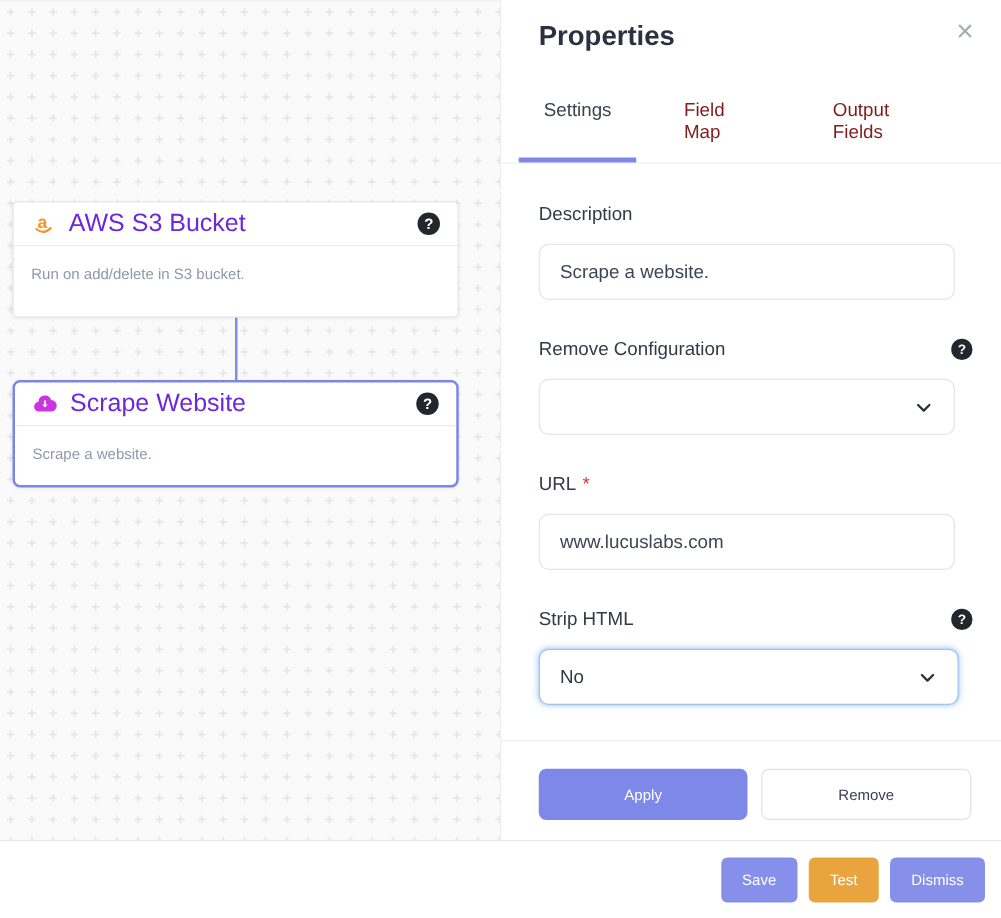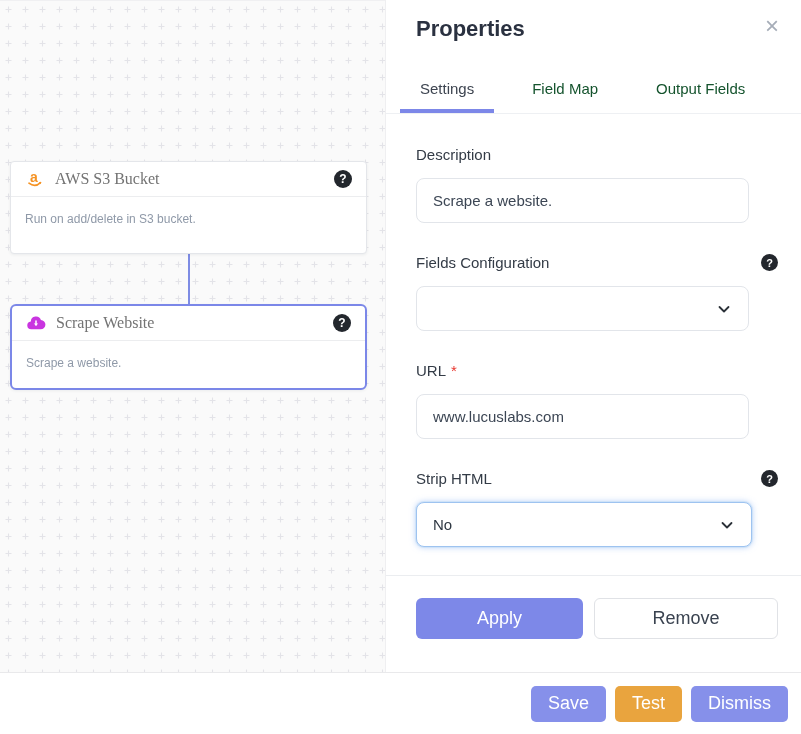--- a/index.html
+++ b/index.html
@@ -22,21 +22,21 @@
     border:1px solid #e4e6ea; border-radius:4px;
     box-shadow:0 1px 3px rgba(40,50,70,.07);
   }
   .node.selected { border:2px solid #7b87e8; border-radius:6px; }
   .node-aws { top:160px; height:93px; }
   .node-scrape { top:303px; height:86px; }
   .node-header {
     display:flex; align-items:center; gap:10px;
     height:35px; padding:0 14px; border-bottom:1px solid #ecedef;
   }
-  .node-title { font-size:16px; color:#737373;font-family:Liberation Serif, serif; }
+  .node-title { font-size:20px; color:#6d28d9; }
   .node-body { padding:15px 14px; font-size:12px; color:#8f99a8; }
   .help-badge {
     margin-left:auto; width:18px; height:18px; border-radius:50%;
     background:#23272d; color:#fff; font-size:12px; font-weight:bold;
     display:flex; align-items:center; justify-content:center; flex:0 0 auto;
     cursor:pointer;
   }
   .aws-icon { width:20px; height:20px; flex:0 0 auto; }
   .cloud-icon { width:20px; height:20px; flex:0 0 auto; }
   .connector {
@@ -53,21 +53,21 @@
   .panel-title { font-size:22px; font-weight:bold; color:#2a3140; }
   .close-btn {
     position:absolute; top:14px; right:22px; font-size:24px; font-weight:300;
     color:#a6adb8; line-height:1; cursor:pointer;
   }
   .tabs {
     display:flex; margin-top:24px; padding:0 14px;
     border-bottom:1px solid #eef0f3;
   }
   .tab {
-    padding:14px 20px 12px; font-size:15px; color:#14532d; cursor:pointer;
+    padding:14px 20px 12px; font-size:15px; color:#7f1d1d; cursor:pointer;
     border-bottom:4px solid transparent; margin-right:18px;
   }
   .tab.active { color:#3d4450; border-bottom-color:#7c87e8; }
 
   .panel-body { padding:32px 23px 16px 30px; }
   .field { margin-bottom:31px; }
   .field-label {
     display:flex; align-items:center; font-size:15px; color:#333b46;
     margin-bottom:15px;
   }
@@ -85,27 +85,27 @@
     cursor:pointer;
   }
   .select-box.focused {
     width:336px; border:1px solid #9ec3f0;
     box-shadow:0 0 0 1px #cfe3f8, 0 0 6px rgba(110,160,240,.55);
   }
   .chev { width:16px; height:16px; flex:0 0 auto; }
 
   .panel-divider { border:none; border-top:1px solid #ebedf0; margin:0 -23px 0 -30px; }
   .panel-actions { display:flex; gap:11px; padding:22px 0 0; }
-  .btn { font-family:"Liberation Sans", sans-serif; font-size:18px; cursor:pointer; }
+  .btn { font-family:"Liberation Sans", sans-serif; font-size:12px; cursor:pointer; }
   .apply-btn {
     width:167px; height:41px; background:#7d88e8; color:#fff;
     border:none; border-radius:6px;
   }
   .remove-btn {
-    width:184px; height:41px; background:#fff; color:#3a4350;
+    width:168px; height:41px; background:#fff; color:#3a4350;
     border:1px solid #e0e2e6; border-radius:6px;
   }
 
   
   .footer {
     height:62px; background:#fff; border-top:1px solid #e9e9eb;
     display:flex; align-items:center; justify-content:flex-end;
     gap:9px; padding-right:13px;
   }
   .footer .btn { height:36px; border:none; border-radius:5px; color:#fff; padding:0 17px; }
@@ -171,21 +171,21 @@
 
       <div class="panel-body">
 
         <div class="field">
           <div class="field-label">Description</div>
           <input class="text-input" type="text" value="Scrape a website." style="">
         </div>
 
         <div class="field">
           <div class="field-label">
-            <span>Fields Configuration</span>
+            <span>Remove Configuration</span>
             <span class="help-badge">?</span>
           </div>
           <div class="select-box">
             <span></span>
             <svg class="chev" viewBox="0 0 16 16">
               <path d="M3.5 6 L8 10.5 L12.5 6" stroke="#2b3138" stroke-width="1.8" fill="none" stroke-linecap="round" stroke-linejoin="round"></path>
             </svg>
           </div>
         </div>
 

